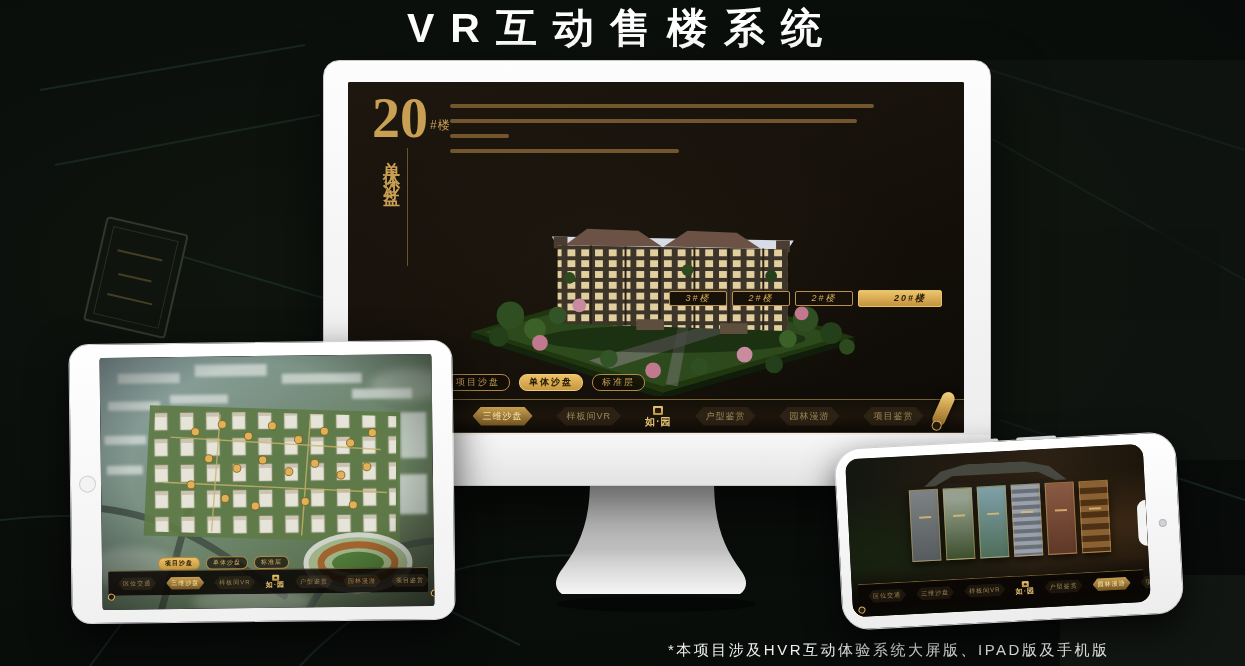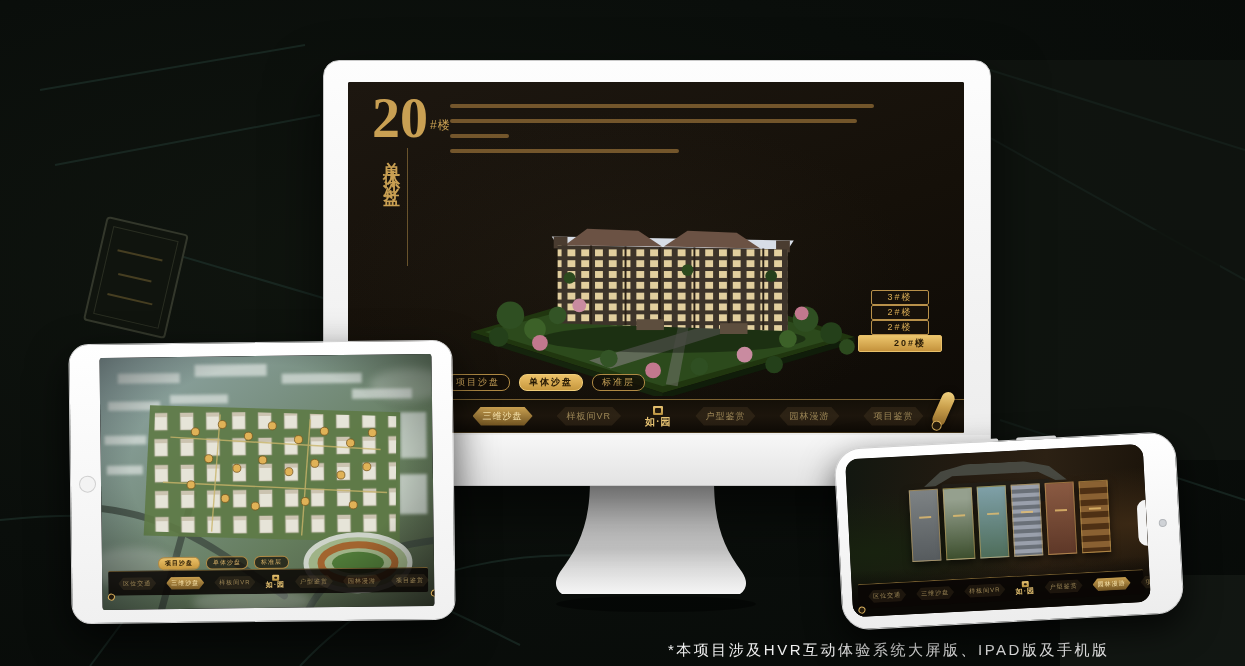--- a/index.html
+++ b/index.html
@@ -35,22 +35,22 @@
   .hero-number{font-family:"Liberation Serif",serif;font-size:56px;line-height:44px;font-weight:700;}
   .hero-suffix{font-size:12px;padding-bottom:6px;letter-spacing:1px;}
   .hero-vert{writing-mode:vertical-rl;font-size:17px;letter-spacing:9px;margin-top:8px;margin-left:8px;
     font-family:"Liberation Serif",serif;font-weight:700;border-right:1px solid rgba(201,160,83,.45);
     padding-right:4px;height:118px;}
   .desc-lines{position:absolute;left:102px;top:22px;width:424px;}
   .desc-line{height:4px;border-radius:2px;background:rgba(190,140,70,.55);margin-bottom:11px;}
   .desc-line.l1{width:100%;}.desc-line.l2{width:96%;}.desc-line.l3{width:14%;}.desc-line.l4{width:54%;}
   .building-model{position:absolute;left:85px;top:68px;width:450px;height:246px;}
 
-  .bld-btns{position:absolute;right:22px;top:208px;display:flex;flex-direction:column;
-    align-items:center;z-index:4;}
+  .bld-btns{position:absolute;right:22px;top:208px;display:flex;
+    align-items:center;gap:5px;z-index:4;font-style:italic;}
   .bld-btn{width:56px;height:13px;line-height:13px;text-align:center;font-size:9px;
     color:#d8ab55;background:#17110a;border:1px solid #b9914a;border-radius:2px;letter-spacing:2px;}
   .bld-btn.active{width:62px;height:15px;line-height:15px;
     background:linear-gradient(#ecc56c,#c4923c);color:#2a1c06;font-weight:700;border-color:#e7c06a;padding-left:20px;}
 
   .subtabs{position:absolute;left:98px;top:292px;display:flex;gap:9px;z-index:4;}
   .subtab{font-size:9px;color:#c9a258;letter-spacing:2px;padding:1px 9px;border:1px solid #b08a44;
     border-radius:8px;background:rgba(20,14,7,.75);white-space:nowrap;}
   .subtab.active{background:linear-gradient(#ecc168,#c7983e);color:#241703;border-color:#f0cd79;font-weight:700;}
 
@@ -160,20 +160,21 @@
       <rect x="95" y="225" width="82" height="105" rx="3" fill="#10140e" stroke="#33372b" stroke-width="2"></rect>
       <rect x="103" y="233" width="66" height="89" fill="none" stroke="#2a2e22" stroke-width="1"></rect>
       <g stroke="#6a5a2e" stroke-width="2" opacity="0.6">
         <line x1="112" y1="255" x2="158" y2="255"></line>
           <line x1="118" y1="278" x2="152" y2="278"></line>
           <line x1="112" y1="300" x2="158" y2="300"></line>
       </g>
     </g>
   </svg>
 
+  <h1 class="main-title">VR互动售楼系统</h1>
 
   <svg class="stand" viewBox="0 0 220 134">
     <defs>
       <linearGradient id="standg" x1="0" y1="0" x2="0" y2="1">
         <stop offset="0" stop-color="#ededed"></stop>
           <stop offset="0.6" stop-color="#c7c7c7"></stop>
           <stop offset="1" stop-color="#f5f5f5"></stop>
       </linearGradient>
     </defs>
     <ellipse cx="110" cy="124" rx="100" ry="8" fill="rgba(0,0,0,0.45)"></ellipse>

